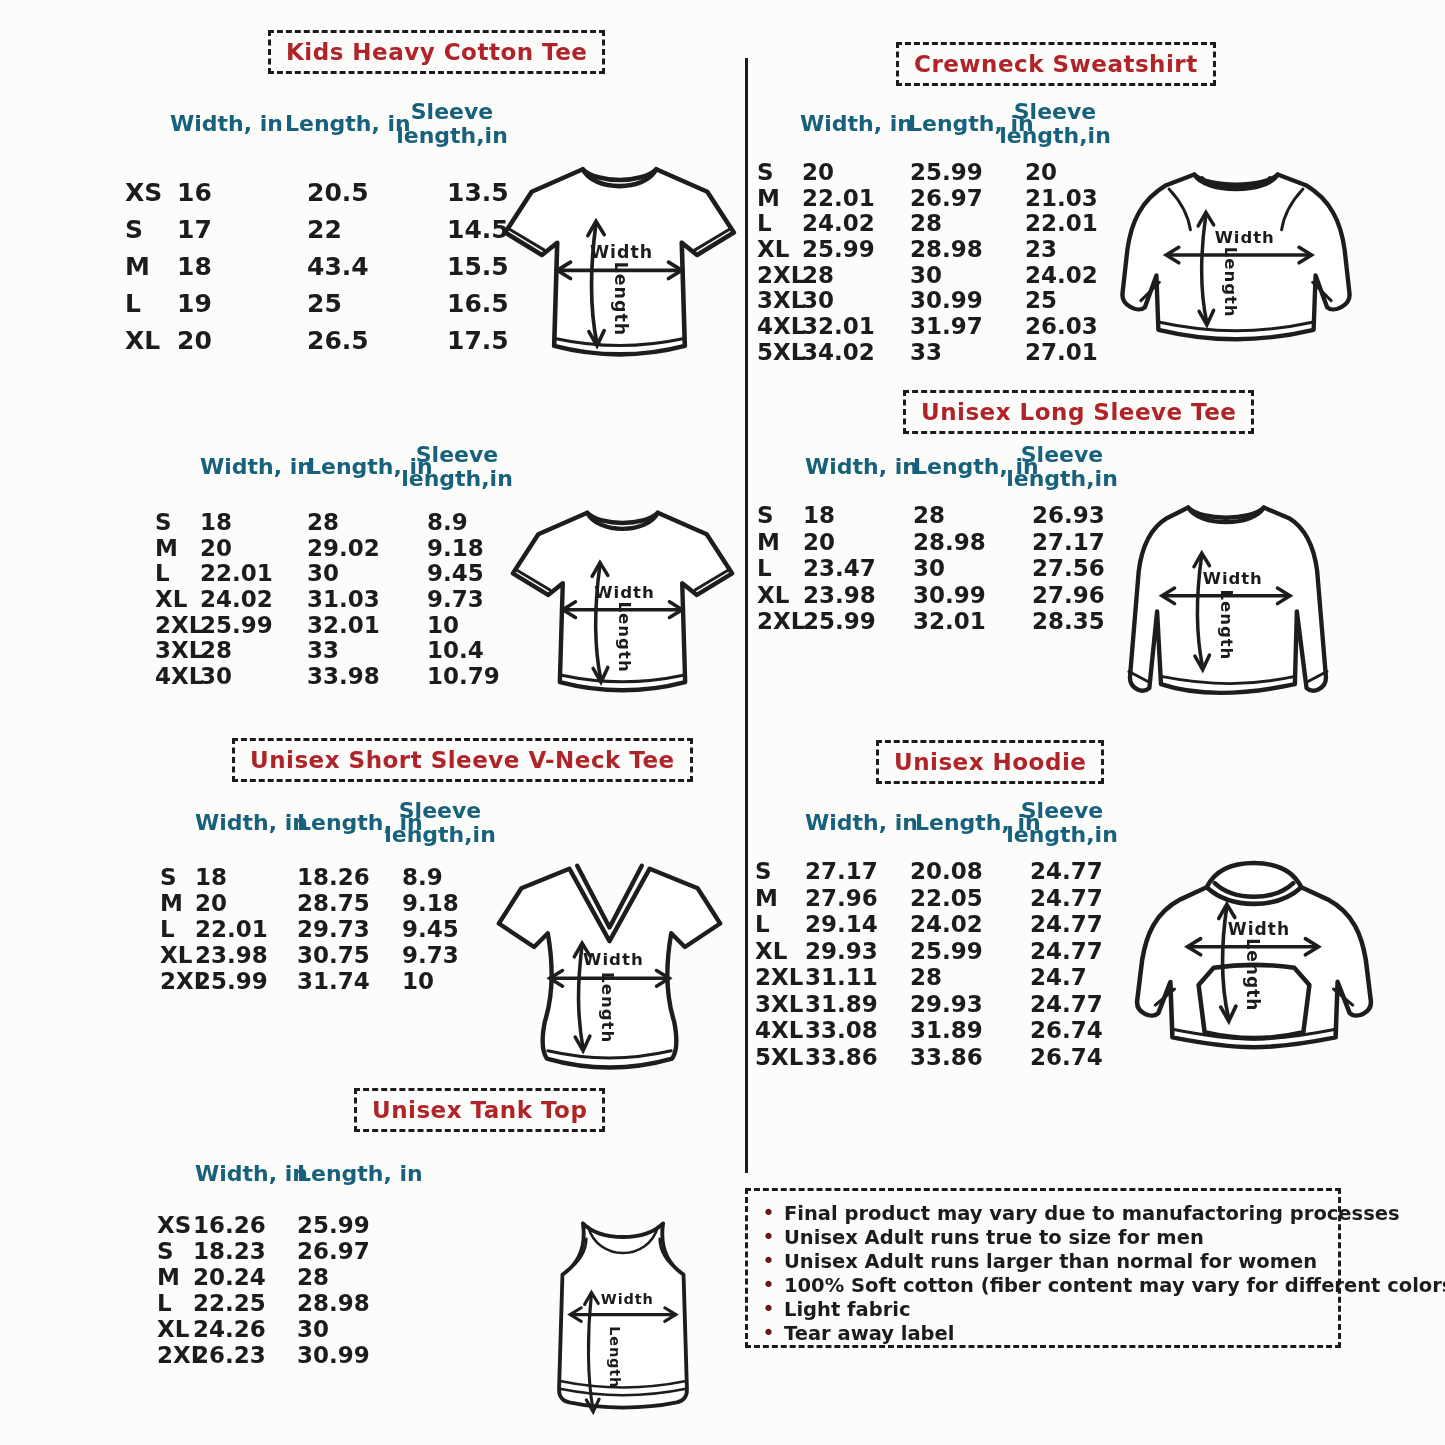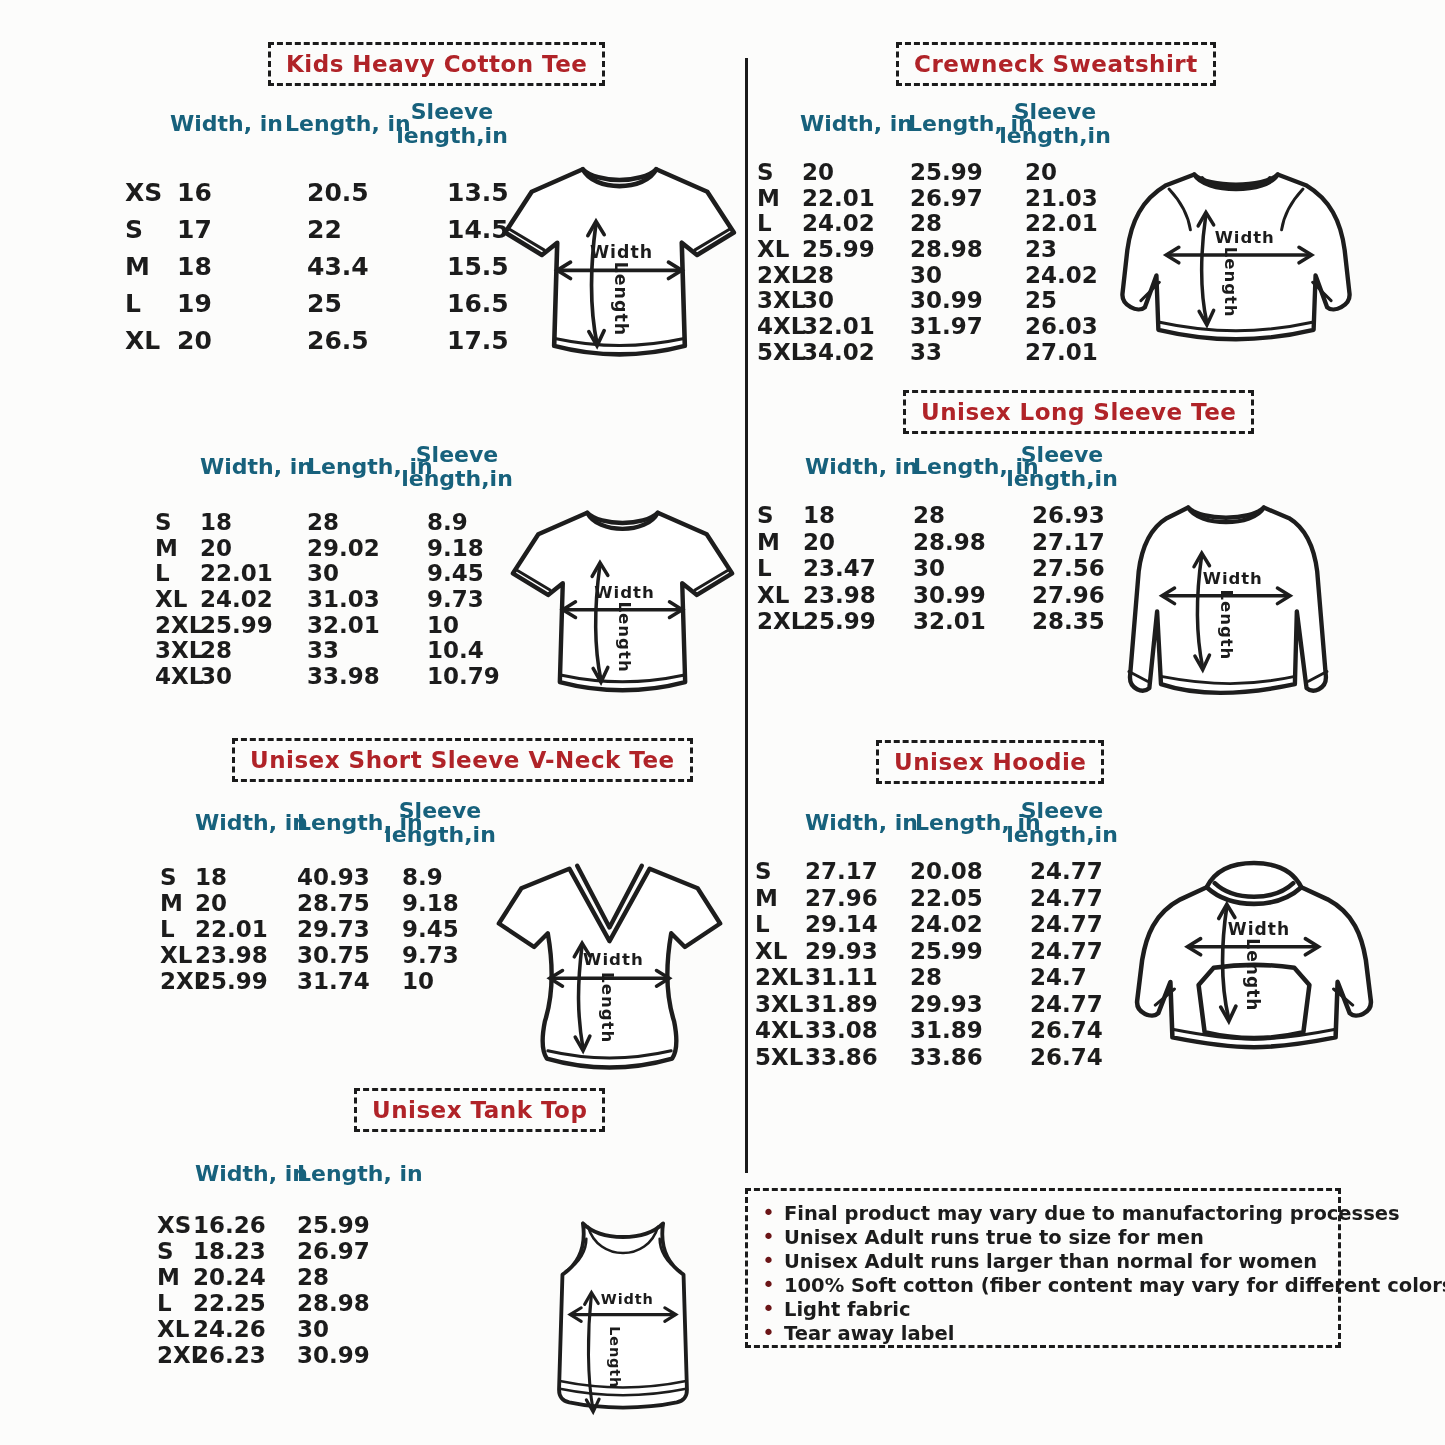--- a/index.html
+++ b/index.html
@@ -41,21 +41,21 @@
   .note-line .bullet{color:#6b1517;font-size:22px;line-height:23px;}
   .note-line .note-text{font-size:19.5px;font-weight:bold;color:#1c1c1c;white-space:nowrap;}
 </style>
 </head>
 <body>
 
 <div id="canvas">
 
   <div class="divider" style="left:745px;top:58px;width:3px;height:1115px;"></div>
 
-  <div class="title-box" style="left:268px;top:42px;">
+  <div class="title-box" style="left:268px;top:30px;">
     <span class="title-text">Kids Heavy Cotton Tee</span>
   </div>
   <div class="hdr" style="left:170px;top:124px;">Width, in</div>
   <div class="hdr" style="left:285px;top:124px;">Length, in</div>
   <div class="hdr hdr-c" style="left:452px;top:124px;">Sleeve
 length,in</div>
   <div class="tbl tbl-lg" style="left:125px;top:174px;grid-template-columns:52px 130px 140px 120px;--rh:37px;">
       <div class="cell col0">XS</div>
       <div class="cell col1">16</div>
       <div class="cell col2">20.5</div>
@@ -260,21 +260,21 @@
   <div class="title-box" style="left:232px;top:738px;">
     <span class="title-text">Unisex Short Sleeve V-Neck Tee</span>
   </div>
   <div class="hdr" style="left:195px;top:823px;">Width, in</div>
   <div class="hdr" style="left:297px;top:823px;">Length, in</div>
   <div class="hdr hdr-c" style="left:440px;top:823px;">Sleeve
 length,in</div>
   <div class="tbl" style="left:160px;top:864px;grid-template-columns:35px 102px 105px 110px;--rh:26px;">
       <div class="cell col0">S</div>
       <div class="cell col1">18</div>
-      <div class="cell col2">40.93</div>
+      <div class="cell col2">18.26</div>
       <div class="cell col3">8.9</div>
       <div class="cell col0">M</div>
       <div class="cell col1">20</div>
       <div class="cell col2">28.75</div>
       <div class="cell col3">9.18</div>
       <div class="cell col0">L</div>
       <div class="cell col1">22.01</div>
       <div class="cell col2">29.73</div>
       <div class="cell col3">9.45</div>
       <div class="cell col0">XL</div>

